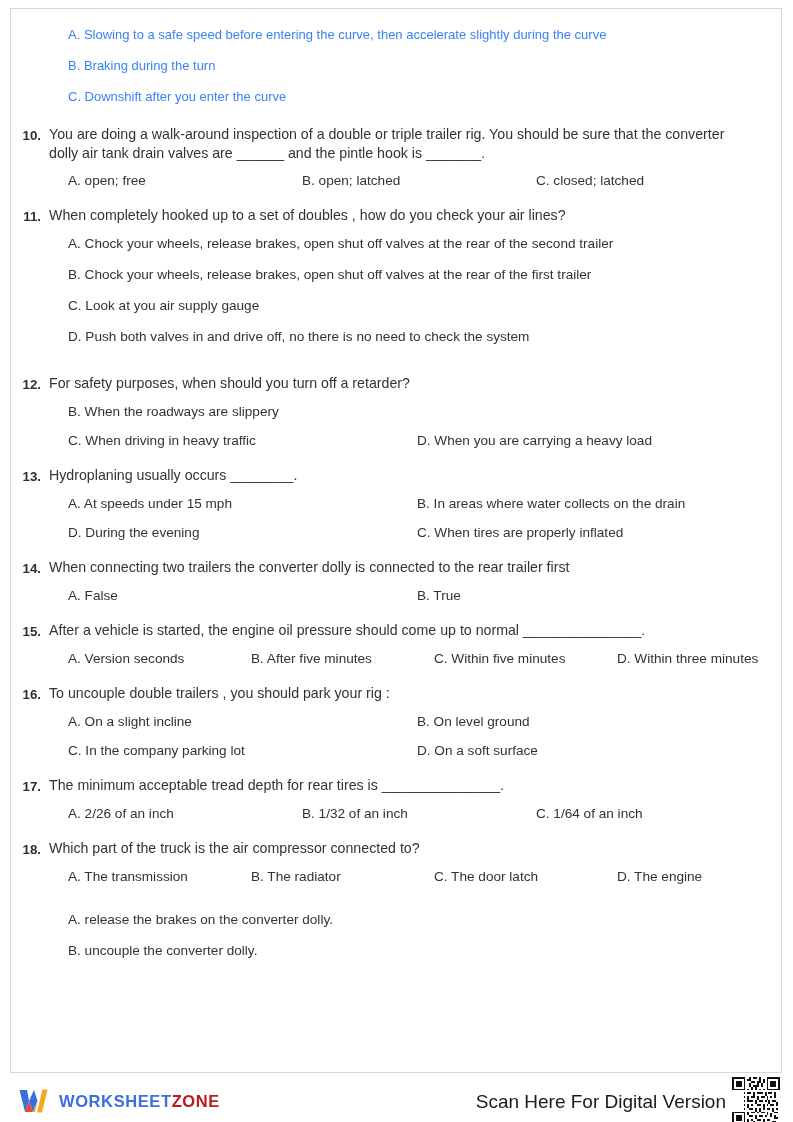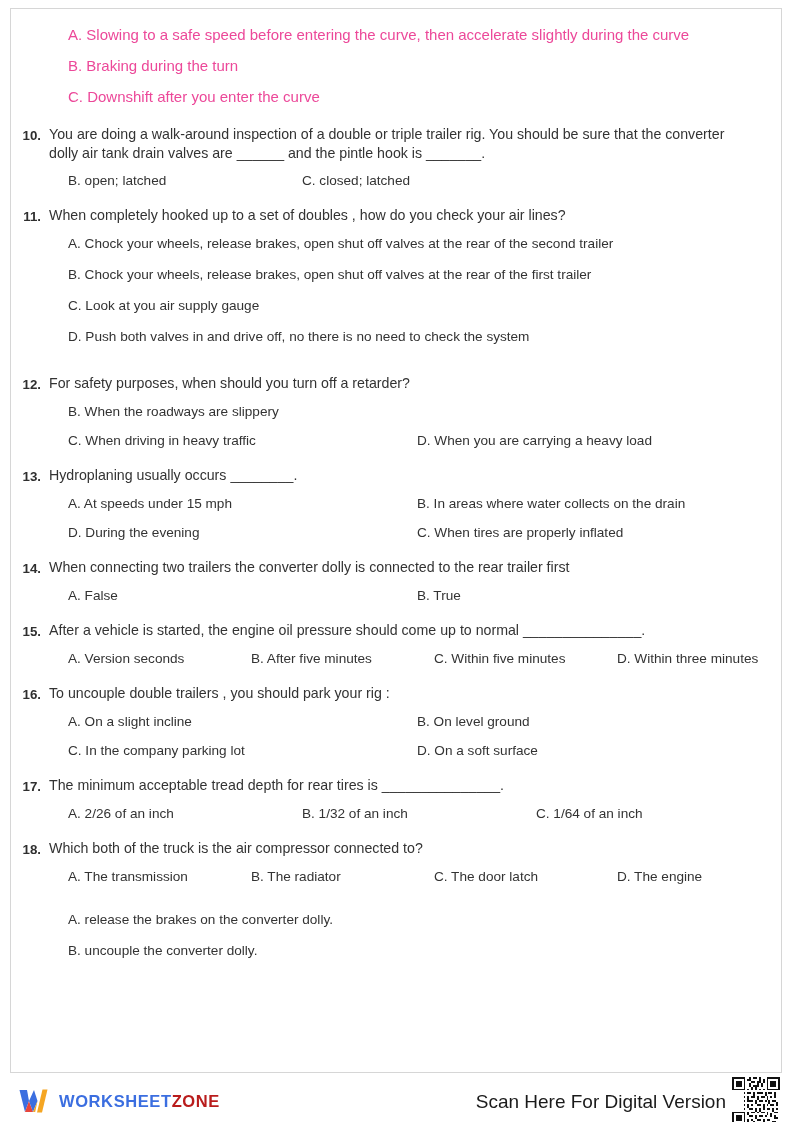--- a/index.html
+++ b/index.html
@@ -61,23 +61,23 @@
   .q-text {
     flex: 1 1 auto;
     font-size: 14.2px;
     line-height: 19px;
     color: #333333;
     padding-top: 0px;
   }
 
   
   .opt-line {
-    font-size: 15px;
+    font-size: 13px;
     line-height: 19px;
-    color: #ec4899;
+    color: #3b82f6;
     margin: 0;
     padding-left: 49px;
   }
 
   .answers {
     padding-left: 49px;
     margin-top: 8px;
   }
 
   .ans-row {
@@ -178,20 +178,21 @@
         <div class="spacer-lg"></div>
       </div>
     <div id="questions">
         <div class="q-block">
           <div class="q-row">
             <div class="q-num">10.</div>
             <div class="q-text">You are doing a walk-around inspection of a double or triple trailer rig. You should be sure that the converter dolly air tank drain valves are ______ and the pintle hook is _______.</div>
           </div>
           <div class="answers cols-3">
             <div class="ans-row">
+              <div class="ans">A. open; free</div>
               <div class="ans">B. open; latched</div>
               <div class="ans">C. closed; latched</div>
             </div>
           </div>
         </div>
         <div class="spacer-md"></div>
         <div class="q-block">
           <div class="q-row">
             <div class="q-num">11.</div>
             <div class="q-text">When completely hooked up to a set of doubles , how do you check your air lines?</div>
@@ -300,21 +301,21 @@
               <div class="ans">A. 2/26 of an inch</div>
               <div class="ans">B. 1/32 of an inch</div>
               <div class="ans">C. 1/64 of an inch</div>
             </div>
           </div>
         </div>
         <div class="spacer-md"></div>
         <div class="q-block">
           <div class="q-row">
             <div class="q-num">18.</div>
-            <div class="q-text">Which both of the truck is the air compressor connected to?</div>
+            <div class="q-text">Which part of the truck is the air compressor connected to?</div>
           </div>
           <div class="answers cols-4">
             <div class="ans-row">
               <div class="ans">A. The transmission</div>
               <div class="ans">B. The radiator</div>
               <div class="ans">C. The door latch</div>
               <div class="ans">D. The engine</div>
             </div>
           </div>
         </div>

